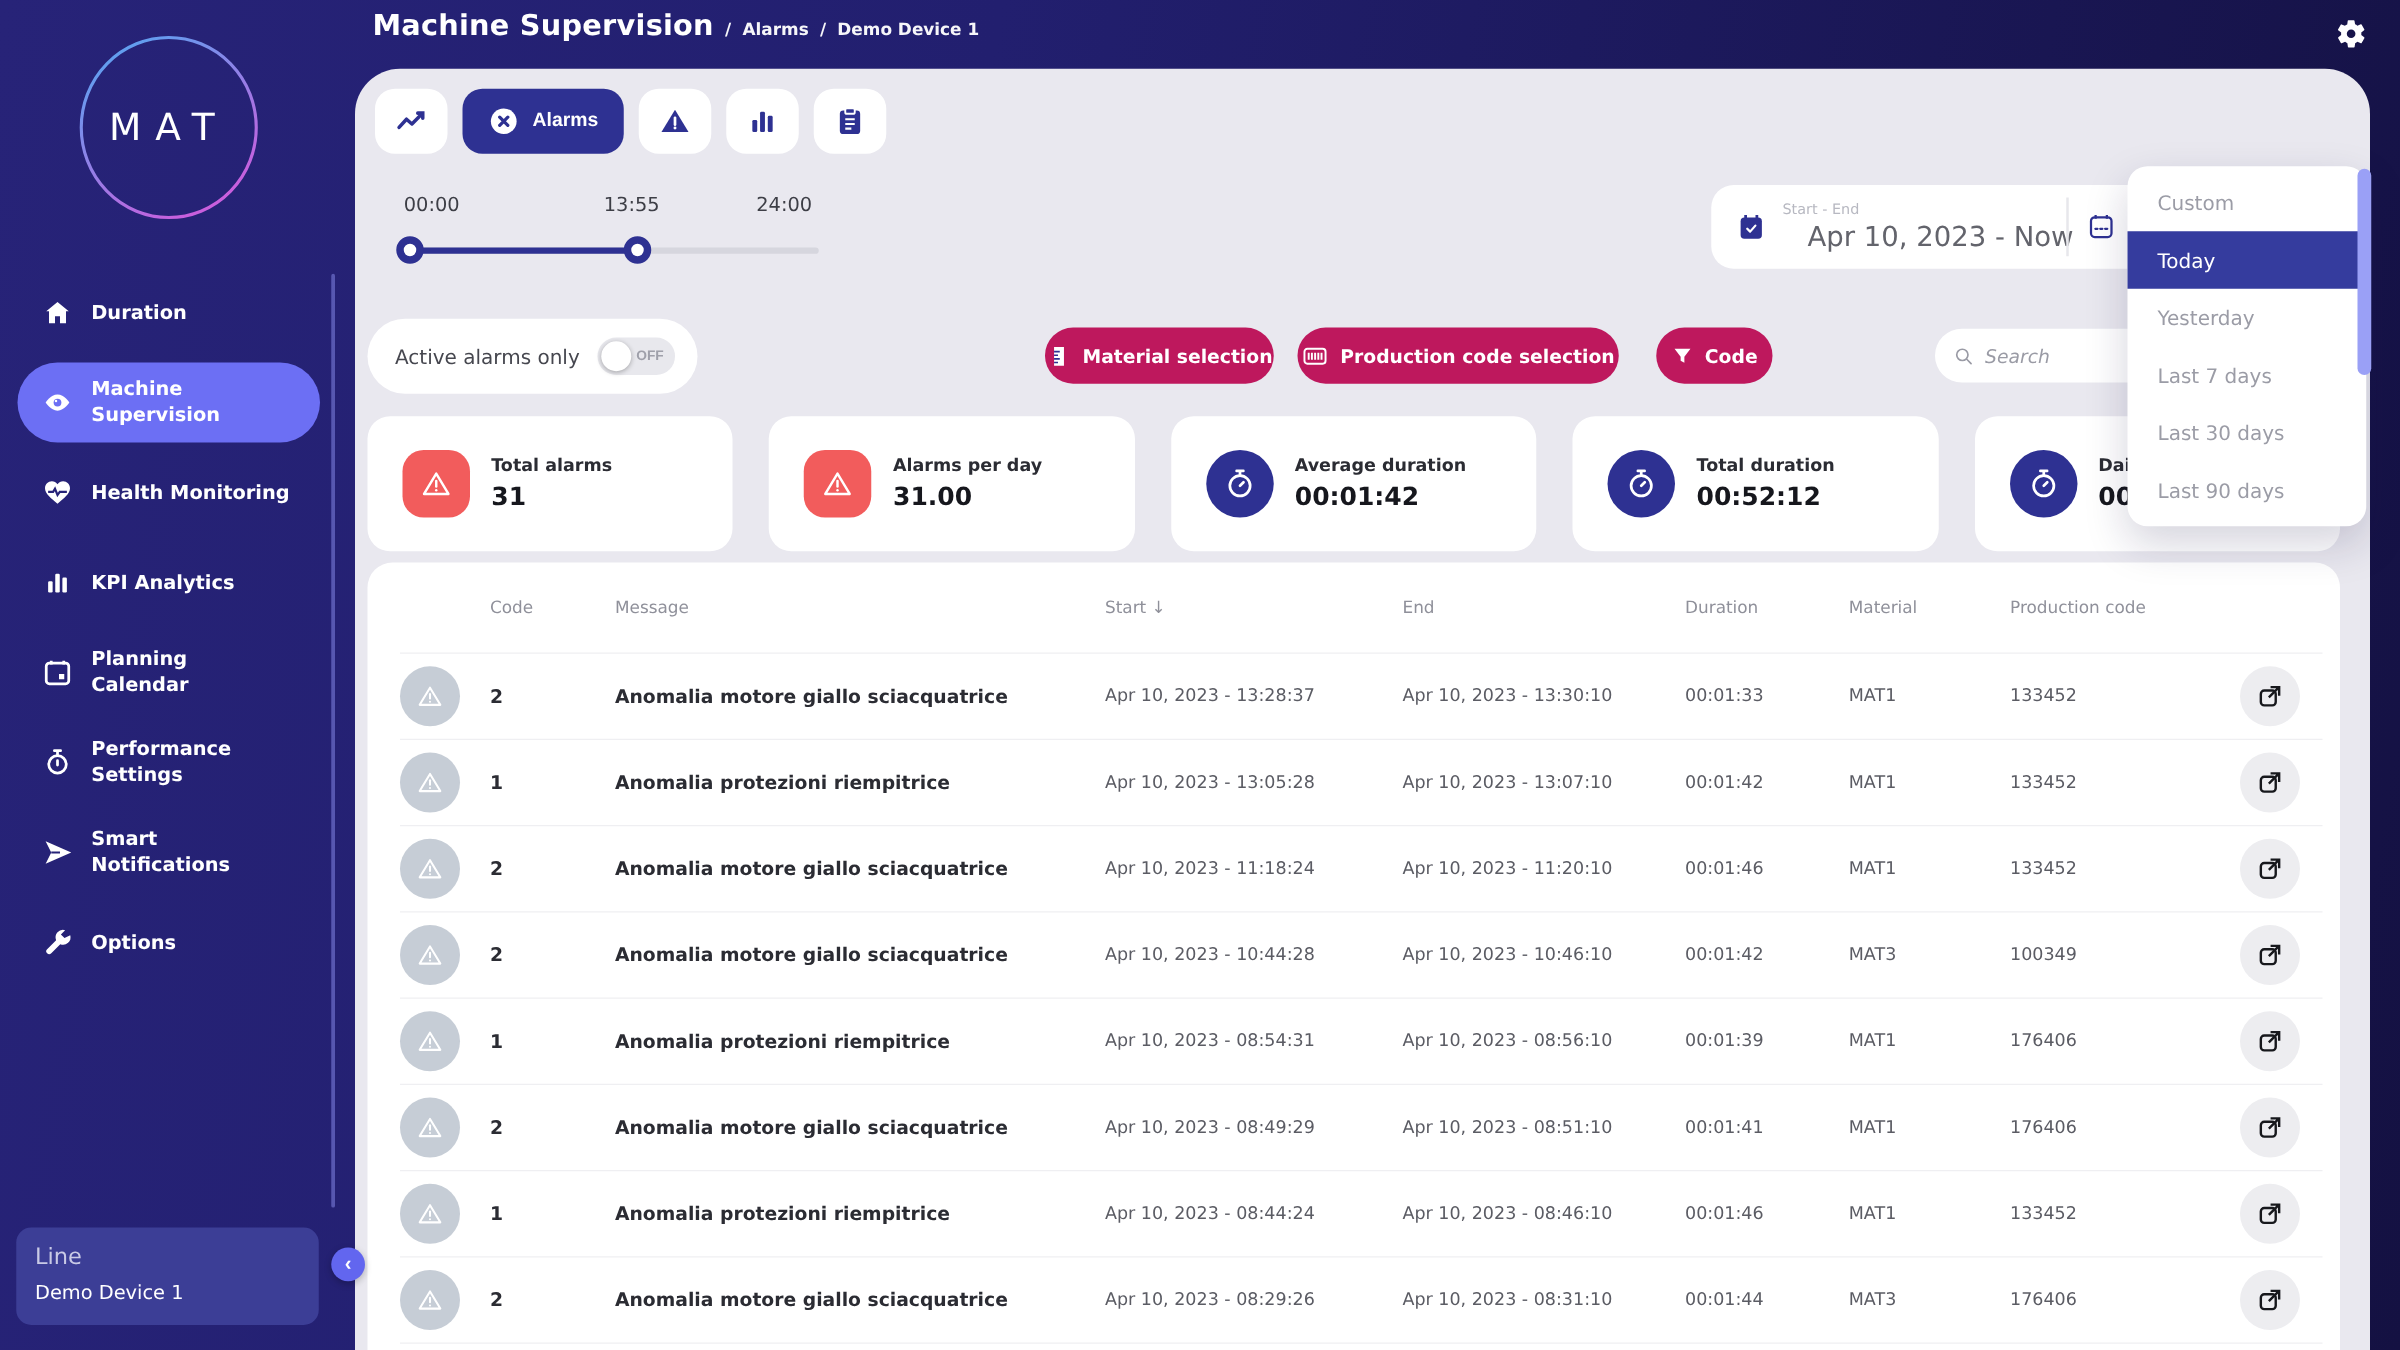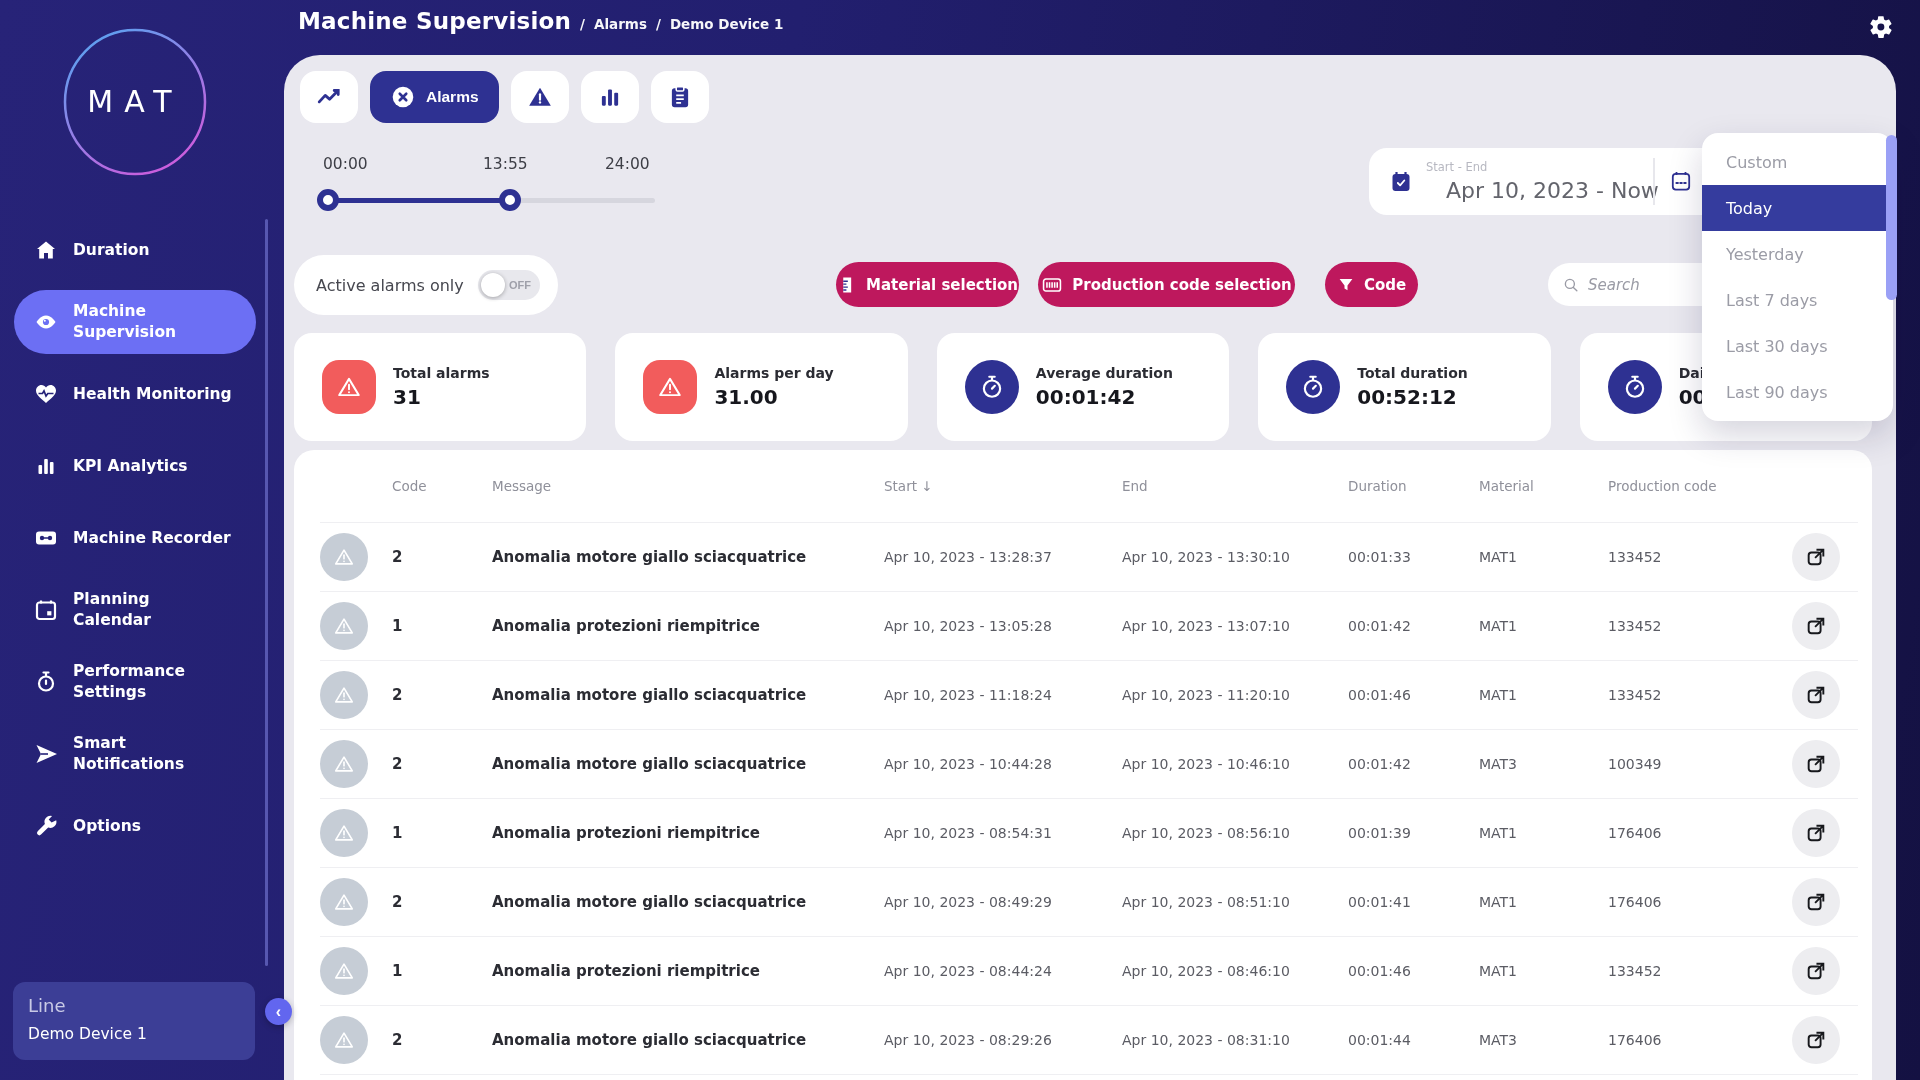--- a/index.html
+++ b/index.html
@@ -166,31 +166,20 @@
       </div>
       <div class="nav-item">
         <span class="ico">
             <svg width="24" height="24" viewBox="0 0 24 24">
               <rect x="4.5" y="11" width="3.6" height="9" rx="1" fill="#fff"></rect>
               <rect x="10.2" y="5" width="3.6" height="15" rx="1" fill="#fff"></rect>
               <rect x="15.9" y="8" width="3.6" height="12" rx="1" fill="#fff"></rect>
             </svg>
           </span>
         <span class="lbl">KPI Analytics</span>
-      </div>
-      <div class="nav-item">
-        <span class="ico">
-            <svg width="24" height="24" viewBox="0 0 24 24">
-              <rect x="2" y="5.5" width="20" height="13" rx="3" fill="#fff"></rect>
-              <circle cx="8" cy="12" r="2.2" fill="#262378"></circle>
-              <circle cx="16" cy="12" r="2.2" fill="#262378"></circle>
-              <path d="M8 12h8" stroke="#262378" stroke-width="1.5"></path>
-            </svg>
-          </span>
-        <span class="lbl">Machine Recorder</span>
       </div>
       <div class="nav-item wrap">
         <span class="ico">
             <svg width="24" height="24" viewBox="0 0 24 24">
               <path d="M7 2.5v3M17 2.5v3" stroke="#fff" stroke-width="2.2"></path>
               <rect x="3" y="4.5" width="18" height="16.5" rx="2.5" fill="none" stroke="#fff" stroke-width="2.2"></rect>
               <rect x="13.2" y="13.2" width="4.2" height="4.2" fill="#fff"></rect>
             </svg>
           </span>
         <span class="lbl">Planning Calendar</span>

